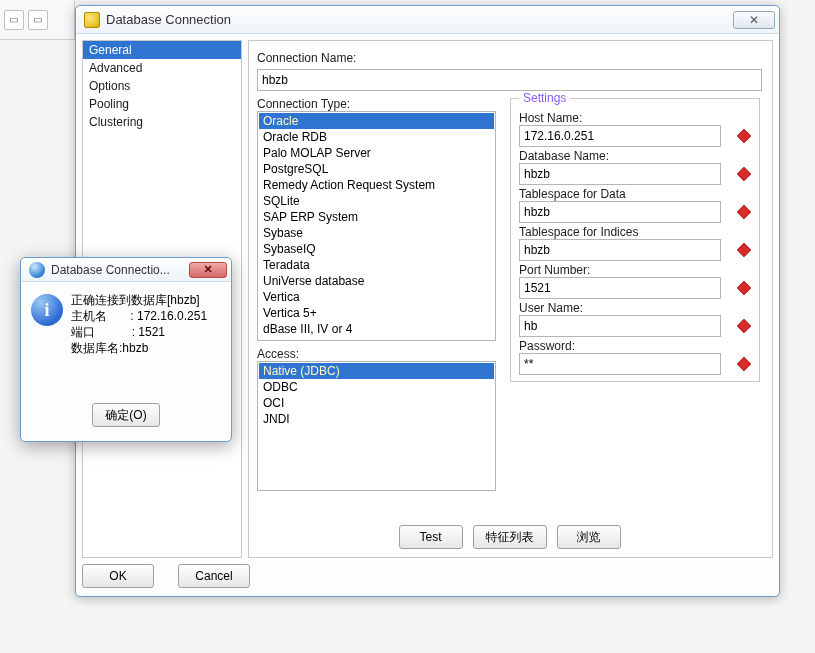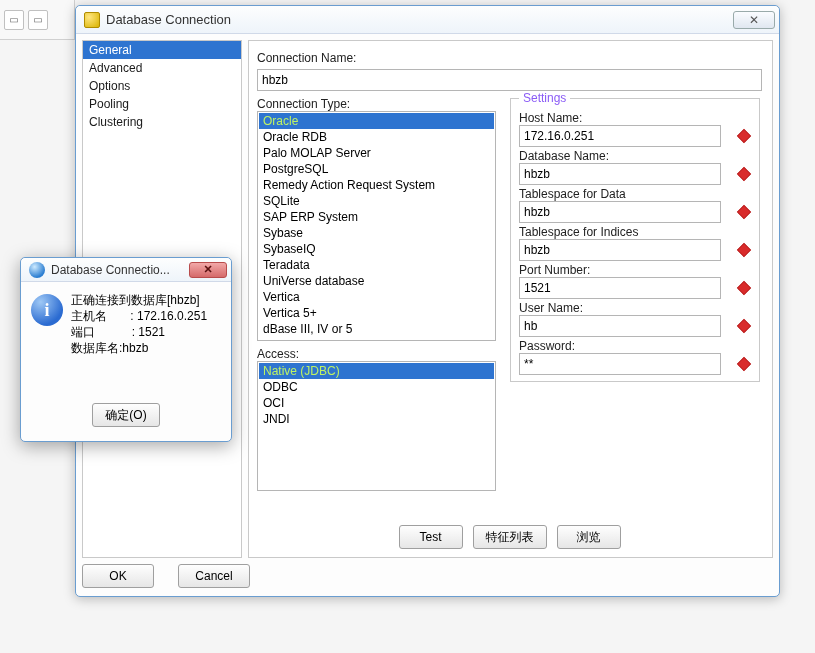--- a/index.html
+++ b/index.html
@@ -157,21 +157,21 @@
   }
   .listbox.type-list { height: 230px; }
   .listbox.access-list { height: 130px; }
   .list-item {
     padding: 1px 4px;
     cursor: pointer;
     white-space: nowrap;
   }
   .list-item.selected {
     background: #2e74d0;
-    color: #bef264;
+    color: #fef9c3;
   }
   fieldset.settings {
     border: 1px solid #c9c9c9;
     padding: 4px 8px 6px 8px;
     margin-top: -4px;
   }
   fieldset.settings legend { padding: 0 4px; color: #8b5cf6; }
   .action-row {
     display: flex;
     justify-content: center;
@@ -282,21 +282,21 @@
                 <div class="list-item">PostgreSQL</div>
                 <div class="list-item">Remedy Action Request System</div>
                 <div class="list-item">SQLite</div>
                 <div class="list-item">SAP ERP System</div>
                 <div class="list-item">Sybase</div>
                 <div class="list-item">SybaseIQ</div>
                 <div class="list-item">Teradata</div>
                 <div class="list-item">UniVerse database</div>
                 <div class="list-item">Vertica</div>
                 <div class="list-item">Vertica 5+</div>
-                <div class="list-item">dBase III, IV or 5</div>
+                <div class="list-item">dBase III, IV or 4</div>
               </div>
             <div class="field-label" style="margin-top:6px">Access:</div>
             <div class="listbox access-list" id="access-list">
                 <div class="list-item selected">Native (JDBC)</div>
                 <div class="list-item">ODBC</div>
                 <div class="list-item">OCI</div>
                 <div class="list-item">JNDI</div>
               </div>
           </div>
           <div class="col-right">

